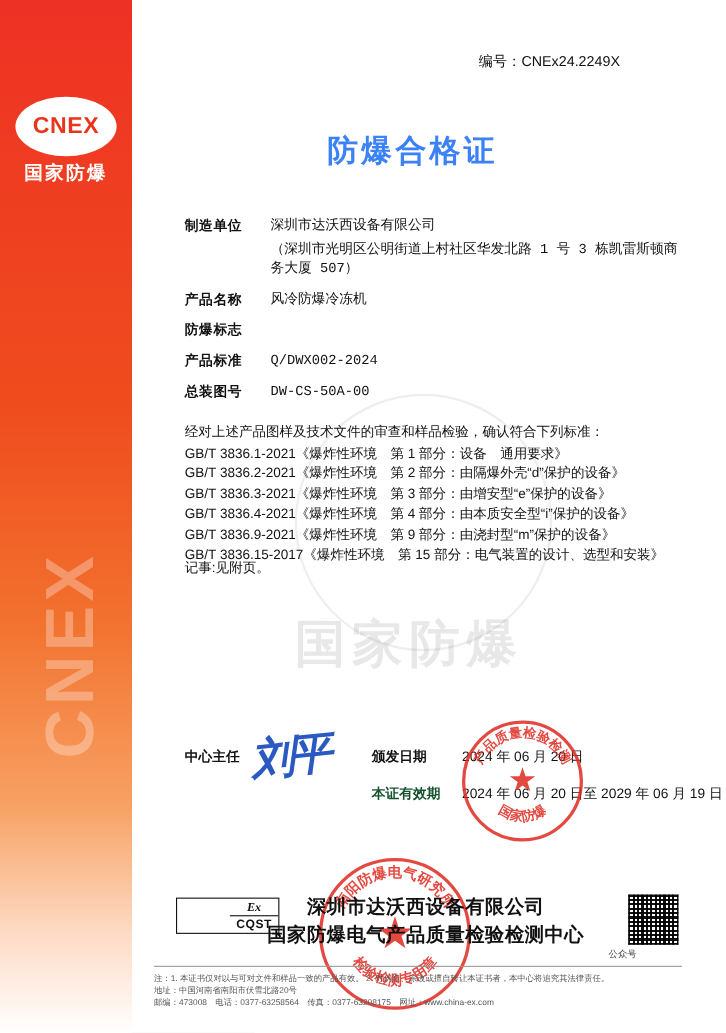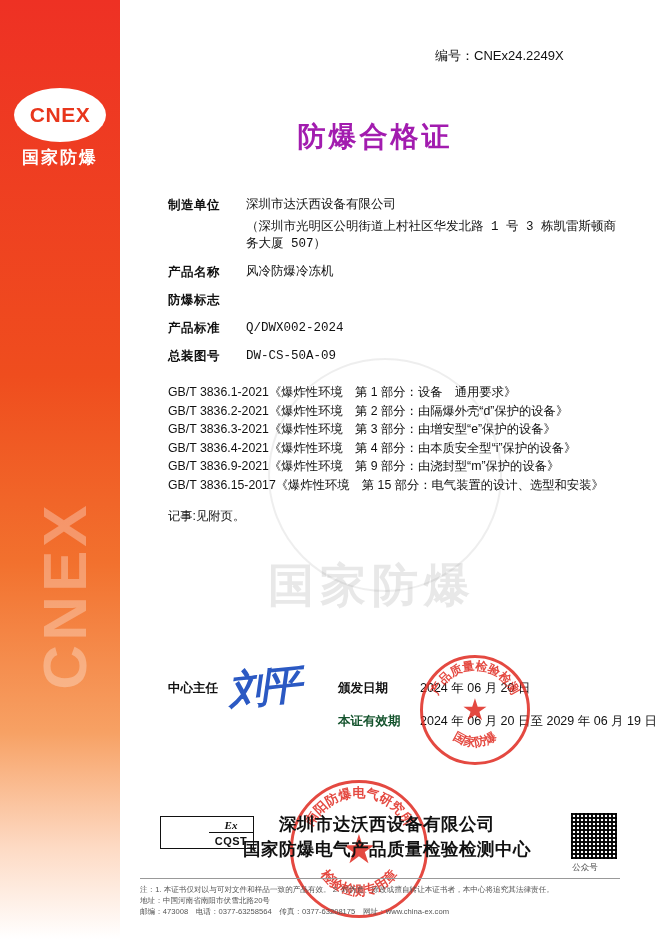--- a/index.html
+++ b/index.html
@@ -113,21 +113,21 @@
   }
   .title {
     position: absolute;
     left: 160px;
     top: 118px;
     width: 430px;
     text-align: center;
     font-size: 28px;
     font-weight: bold;
     letter-spacing: 3px;
-    color: #a21caf;
+    color: #3b82f6;
   }
 
   .fields {
     position: absolute;
     left: 168px;
     top: 197px;
     width: 460px;
     font-size: 12.5px;
     color: #111;
   }
@@ -308,21 +308,21 @@
     width: 46px;
     height: 46px;
     background:
       repeating-linear-gradient(90deg, #111 0 2px, #fff 2px 4px),
       repeating-linear-gradient(0deg, #111 0 2px, #fff 2px 4px);
     background-blend-mode: multiply;
     border: 1px solid #fff;
   }
   .qr-label {
     position: absolute;
-    left: 557px;
+    left: 538px;
     top: 862px;
     width: 56px;
     text-align: center;
     font-size: 8.5px;
     color: #444;
   }
 
   
   .footer-rule {
     position: absolute;
@@ -380,25 +380,26 @@
     </div>
     <div class="field-row">
       <div class="field-label">防爆标志</div>
     </div>
     <div class="field-row">
       <div class="field-label">产品标准</div>
       <div class="field-value">Q/DWX002-2024</div>
     </div>
     <div class="field-row">
       <div class="field-label">总装图号</div>
-      <div class="field-value">DW-CS-50A-09</div>
+      <div class="field-value">DW-CS-50A-00</div>
     </div>
   </div>
 
   <div class="standards">
+    <div class="lead">经对上述产品图样及技术文件的审查和样品检验，确认符合下列标准：</div>
     <div>GB/T 3836.1-2021《爆炸性环境　第 1 部分：设备　通用要求》</div>
     <div>GB/T 3836.2-2021《爆炸性环境　第 2 部分：由隔爆外壳“d”保护的设备》</div>
     <div>GB/T 3836.3-2021《爆炸性环境　第 3 部分：由增安型“e”保护的设备》</div>
     <div>GB/T 3836.4-2021《爆炸性环境　第 4 部分：由本质安全型“i”保护的设备》</div>
     <div>GB/T 3836.9-2021《爆炸性环境　第 9 部分：由浇封型“m”保护的设备》</div>
     <div>GB/T 3836.15-2017《爆炸性环境　第 15 部分：电气装置的设计、选型和安装》</div>
   </div>
   <div class="note">记事:见附页。</div>
 
   <div class="sig-label">中心主任</div>

